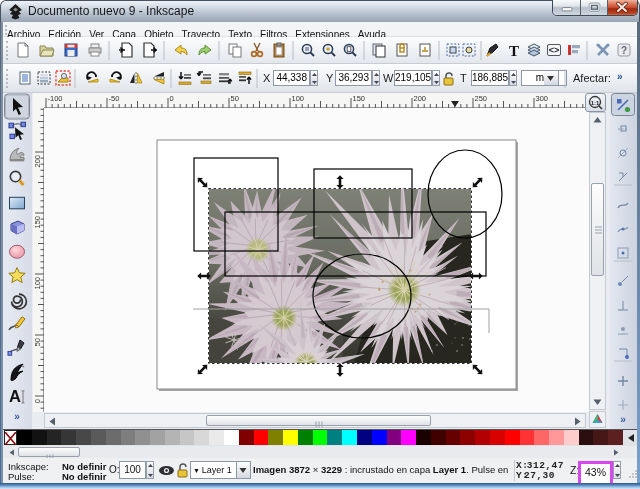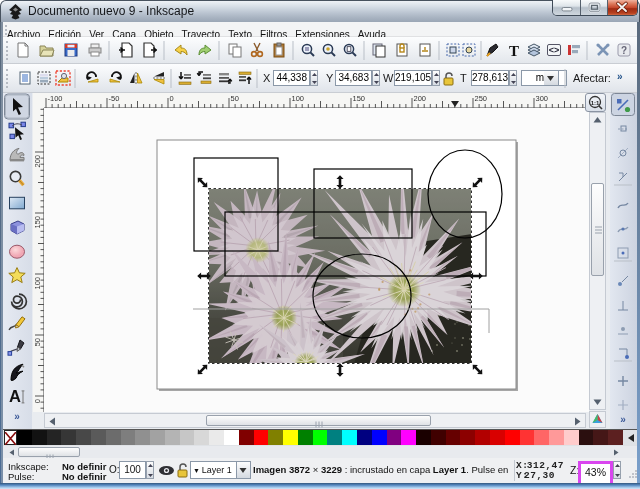--- a/index.html
+++ b/index.html
@@ -247,37 +247,37 @@
       </g>
       <line x1="254" y1="5" x2="254" y2="24" stroke="#b9bfc7" stroke-width="1"></line>
     </svg>
     <div class="abs lbl" style="left:260px;top:8px;">X</div>
     <div class="abs" style="left:270px;top:6px;width:37px;height:16px;background:#fff;border:1px solid #8b98a8;font-size:10px;line-height:14px;text-align:right;padding-right:2px;color:#000;">44,338</div>
     <div class="abs" style="left:307px;top:6px;width:8px;height:16px;background:linear-gradient(#fdfdfd,#d8dde4);border:1px solid #96a0ad;"><svg width="8" height="16">
         <path d="M3.5,2 L6,5 L1,5 Z" fill="#445"></path>
         <path d="M3.5,13 L6,10 L1,10 Z" fill="#445"></path>
       </svg></div>
     <div class="abs lbl" style="left:323px;top:8px;">Y</div>
-    <div class="abs" style="left:332px;top:6px;width:37px;height:16px;background:#fff;border:1px solid #8b98a8;font-size:10px;line-height:14px;text-align:right;padding-right:2px;color:#000;">34,683</div>
+    <div class="abs" style="left:332px;top:6px;width:37px;height:16px;background:#fff;border:1px solid #8b98a8;font-size:10px;line-height:14px;text-align:right;padding-right:2px;color:#000;">36,293</div>
     <div class="abs" style="left:369px;top:6px;width:8px;height:16px;background:linear-gradient(#fdfdfd,#d8dde4);border:1px solid #96a0ad;"><svg width="8" height="16">
         <path d="M3.5,2 L6,5 L1,5 Z" fill="#445"></path>
         <path d="M3.5,13 L6,10 L1,10 Z" fill="#445"></path>
       </svg></div>
     <div class="abs lbl" style="left:380px;top:8px;">W</div>
     <div class="abs" style="left:391px;top:6px;width:38px;height:16px;background:#fff;border:1px solid #8b98a8;font-size:10px;line-height:14px;text-align:right;padding-right:2px;color:#000;">219,105</div>
     <div class="abs" style="left:429px;top:6px;width:8px;height:16px;background:linear-gradient(#fdfdfd,#d8dde4);border:1px solid #96a0ad;"><svg width="8" height="16">
         <path d="M3.5,2 L6,5 L1,5 Z" fill="#445"></path>
         <path d="M3.5,13 L6,10 L1,10 Z" fill="#445"></path>
       </svg></div>
     <svg class="abs" style="left:439px;top:7px" width="14" height="16">
       <rect x="2" y="7" width="9" height="7" rx="1" fill="#e8c53a" stroke="#8a6d10"></rect>
       <path d="M4,7 v-2 a3,3 0 0 1 6,0" fill="none" stroke="#555" stroke-width="1.5"></path>
     </svg>
     <div class="abs lbl" style="left:457px;top:8px;">T</div>
-    <div class="abs" style="left:468px;top:6px;width:38px;height:16px;background:#fff;border:1px solid #8b98a8;font-size:10px;line-height:14px;text-align:right;padding-right:2px;color:#000;">278,613</div>
+    <div class="abs" style="left:468px;top:6px;width:38px;height:16px;background:#fff;border:1px solid #8b98a8;font-size:10px;line-height:14px;text-align:right;padding-right:2px;color:#000;">186,885</div>
     <div class="abs" style="left:506px;top:6px;width:8px;height:16px;background:linear-gradient(#fdfdfd,#d8dde4);border:1px solid #96a0ad;"><svg width="8" height="16">
         <path d="M3.5,2 L6,5 L1,5 Z" fill="#445"></path>
         <path d="M3.5,13 L6,10 L1,10 Z" fill="#445"></path>
       </svg></div>
     <div class="abs" style="left:518px;top:6px;width:46px;height:16px;background:#fff;border:1px solid #8b98a8;font-size:10px;line-height:14px;text-align:center;">mm</div>
     <div class="abs" style="left:541px;top:6px;width:15px;height:16px;background:linear-gradient(#fdfdfd,#d4d9e0);border:1px solid #8b98a8;border-left:none;"><svg width="13" height="14">
         <path d="M3,5 L10,5 L6.5,10 Z" fill="#333"></path>
       </svg></div>
     <svg class="abs" style="left:560px;top:0" width="10" height="29">
       <line x1="2" y1="5" x2="2" y2="24" stroke="#b9bfc7" stroke-width="1"></line>

